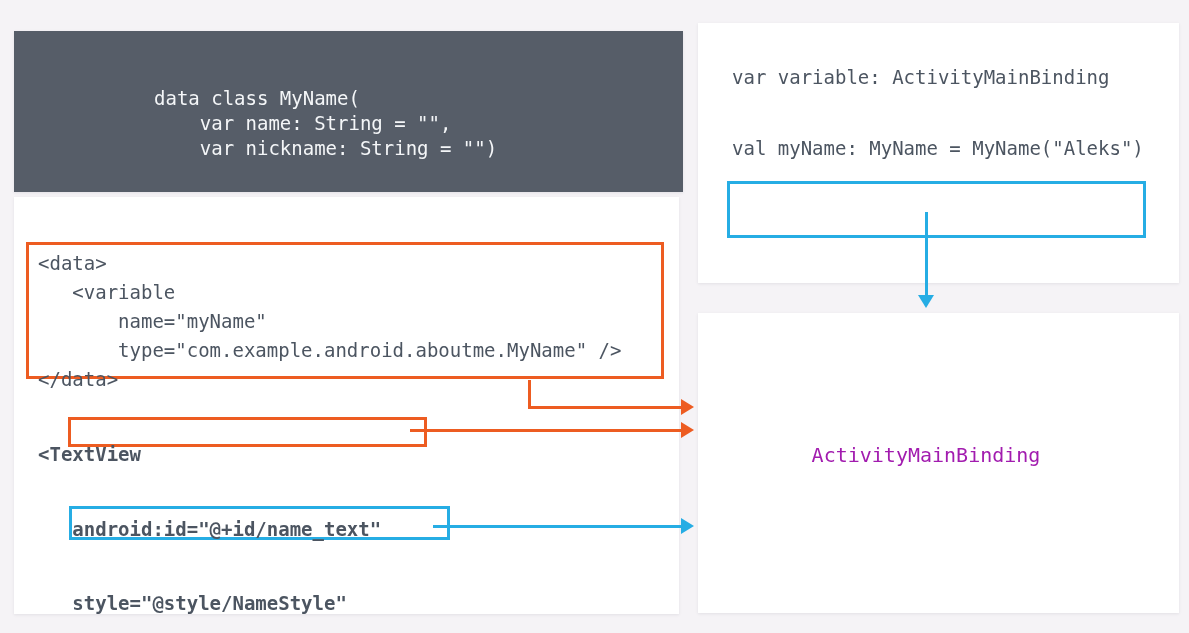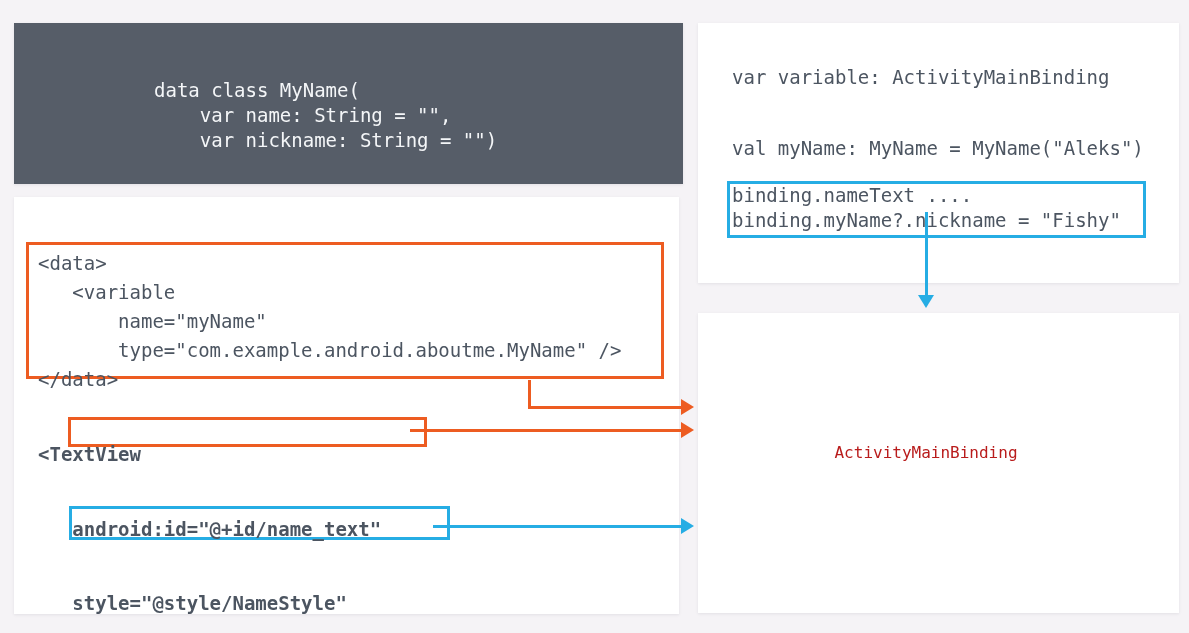--- a/index.html
+++ b/index.html
@@ -8,21 +8,21 @@
     background:#f5f3f6;
     font-family:"DejaVu Sans Mono","Liberation Mono",monospace;
   }
   :root {
     --orange:#ED5C21;
     --blue:#26ADE4;
     --dark:#565D68;
     --code:#4C5561;
   }
   .panel { position:absolute; background:#ffffff; box-shadow:0 1px 3px rgba(70,70,90,0.10); }
-  #kotlin-panel  { left:14px;  top:23px;  width:669px; height:161px; background:var(--dark); }
+  #kotlin-panel  { left:14px;  top:31px;  width:669px; height:161px; background:var(--dark); }
   #xml-panel     { left:14px;  top:197px; width:665px; height:417px; }
   #activity-panel{ left:698px; top:23px;  width:481px; height:260px; }
   #binding-panel { left:698px; top:313px; width:481px; height:300px; }
 
   pre.code, div.code {
     margin:0; position:absolute; white-space:pre;
     font-size:19px; line-height:24.7px; color:var(--code);
     font-family:"DejaVu Sans Mono","Liberation Mono",monospace;
   }
   #kotlin-code { left:140px; top:55px; line-height:25px; color:#f4f6f8; }
@@ -47,38 +47,36 @@
   .seg.o { background:var(--orange); }
   .seg.b { background:var(--blue); }
   .head { position:absolute; width:0; height:0; }
   .head.right.o { border-top:8px solid transparent; border-bottom:8px solid transparent; border-left:13px solid var(--orange); }
   .head.right.b { border-top:8px solid transparent; border-bottom:8px solid transparent; border-left:13px solid var(--blue); }
   .head.down.b  { border-left:8px solid transparent; border-right:8px solid transparent; border-top:13px solid var(--blue); }
 
   #binding-label {
     position:absolute; top:130px; left:0; width:100%; padding-right:25px;
     box-sizing:border-box; text-align:center;
-    font-size:16px; color:#b91c1c;
+    font-size:20px; color:#a21caf;
   }
 </style>
 </head>
 <body>
 
 <div class="panel" id="kotlin-panel">
   <pre class="code" id="kotlin-code">data class MyName(
     var name: String = "",
     var nickname: String = "")</pre>
 </div>
 
 <div class="panel" id="activity-panel">
   <pre class="code" id="act-line1">var variable: ActivityMainBinding</pre>
   <pre class="code" id="act-line2">val myName: MyName = MyName("Aleks")</pre>
   <div class="hlbox blue" id="act-bluebox"></div>
-  <pre class="code" id="act-usage">binding.nameText ....
-binding.myName?.nickname = "Fishy"</pre>
 </div>
 
 <div class="panel" id="xml-panel">
   <div class="hlbox orange" id="xml-databox"></div>
   <pre class="code" id="xml-data">&lt;data&gt;
    &lt;variable
        name="myName"
        type="com.example.android.aboutme.MyName" /&gt;
 &lt;/data&gt;</pre>
 

